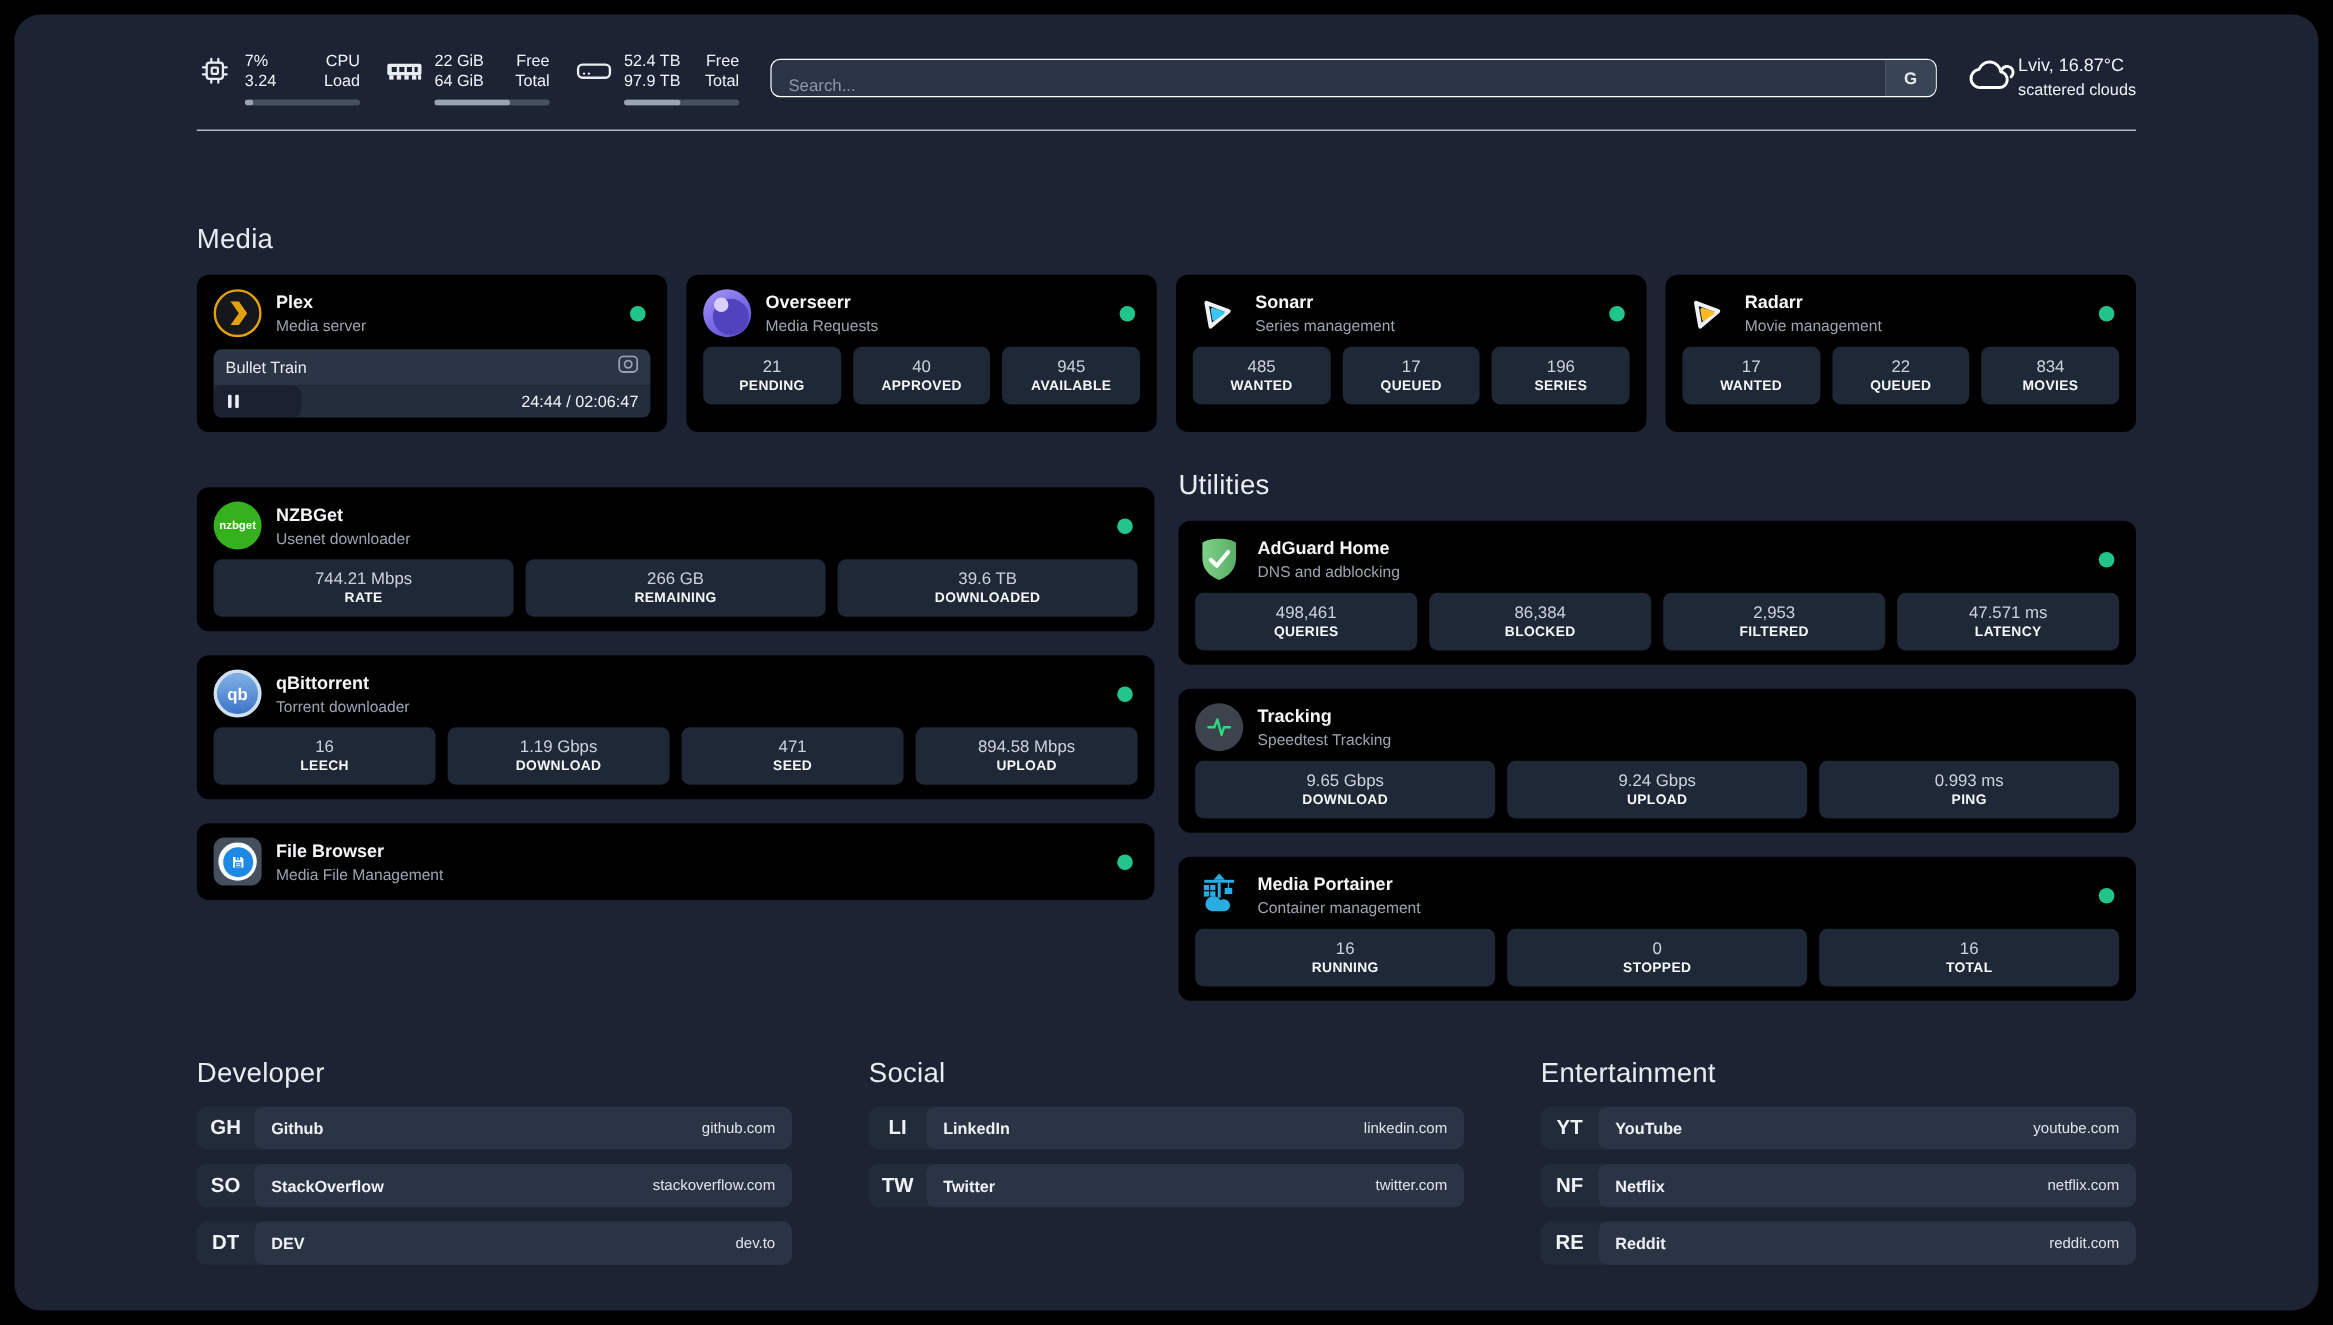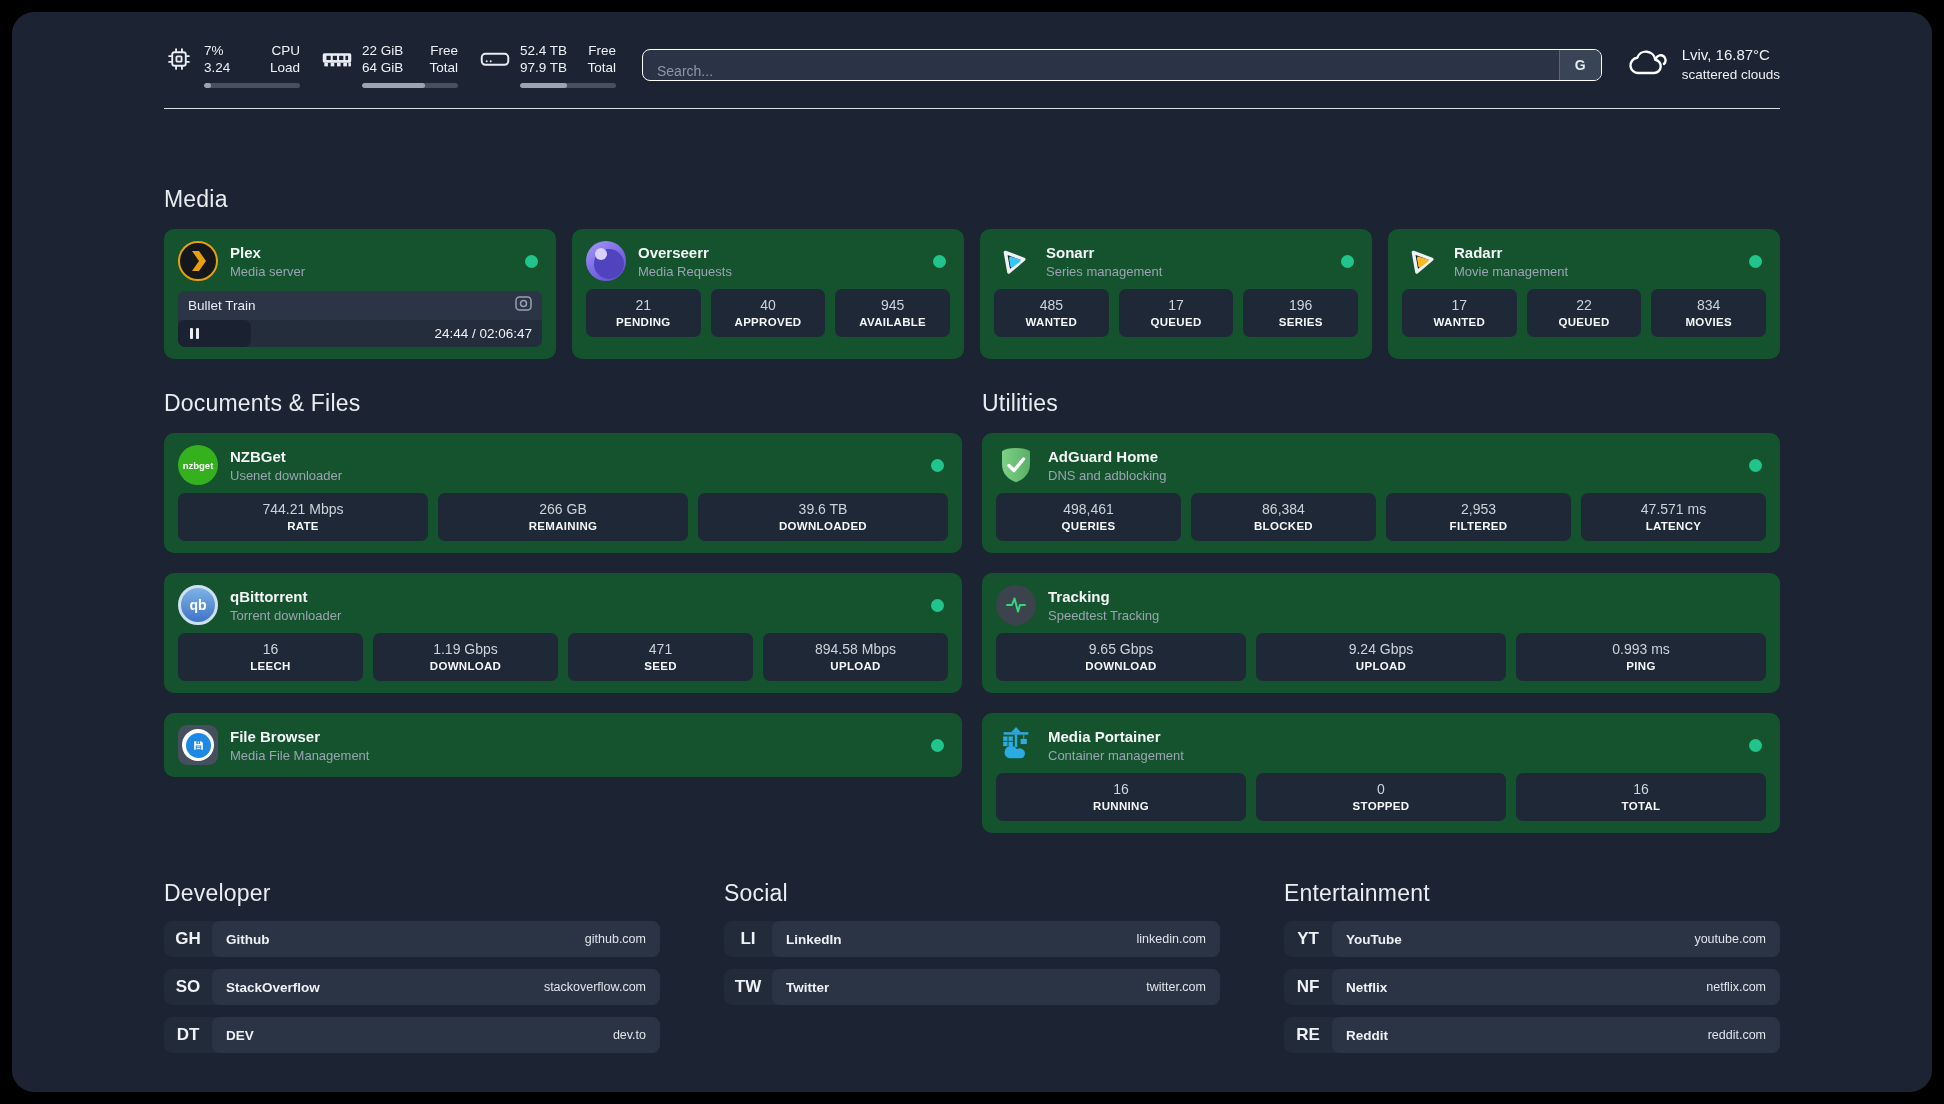--- a/index.html
+++ b/index.html
@@ -16,35 +16,35 @@
   .sysstat-text { display:flex; justify-content:space-between; width:96px; font-size:13.5px; line-height:17px; color:#eef2f6; }
   .sysstat-text .col2 { text-align:right; }
   .sysbar { height:5px; width:96px; border-radius:3px; background:#47505f; margin:7px 0 0 40px; overflow:hidden; }
   .sysbar-fill { height:100%; background:#9aa4b2; border-radius:3px; }
 
   .search-wrap { flex:1; position:relative; margin:0 10px 0 26px; }
   .search-input { width:100%; height:32px; background:#2b3446; border:1px solid #ffffff; border-radius:8px; padding:12px 54px 0 14px; color:#e8ecf1; font-size:14px; font-family:"Liberation Sans",sans-serif; }
   .search-input::placeholder { color:#8d97a6; }
   .search-btn { position:absolute; right:1px; top:1px; bottom:1px; width:42px; background:#3a4457; border:none; border-left:1px solid #5a6577; border-radius:0 7px 7px 0; color:#e6ebf1; font-weight:700; font-size:14px; cursor:pointer; font-family:"Liberation Sans",sans-serif; }
 
-  .weather { display:flex; align-items:center; gap:12px; margin-left:16px;justify-content:flex-end; }
+  .weather { display:flex; align-items:center; margin-left:16px;justify-content:flex-end; }
   .weather-text { font-size:15px; color:#eef2f6; line-height:20px; }
   .weather-cond { font-size:13.5px; }
 
   .divider { border-bottom:1.5px solid #d9dfe7; margin-top:20px; }
 
   
   .section-title { font-size:23px; font-weight:500; color:#e9edf2; letter-spacing:.2px; line-height:28px; }
   .media-section { margin-top:76px; }
   .media-grid { display:grid; grid-template-columns:repeat(4,1fr); gap:16px; margin-top:16px; }
   .columns { display:grid; grid-template-columns:1fr 1fr; gap:20px; margin-top:30px; align-items:start; }
   .col-cards { display:flex; flex-direction:column; gap:20px; margin-top:16px; }
 
   
-  .card { background:#14532d; border-radius:10px; padding:12px 14px; }
+  .card { background:#000000; border-radius:10px; padding:12px 14px; }
   .card-head { display:flex; align-items:center; gap:12px; }
   .app-text { display:flex; flex-direction:column; }
   .app-name { font-size:15px; font-weight:700; color:#f4f6f8; }
   .app-desc { font-size:13px; color:#9aa4b2; margin-top:3px; }
   .status-dot { width:13px; height:13px; border-radius:50%; background:#21c58c; margin-left:auto; margin-right:4px; flex:none; }
   .stats { display:flex; gap:10px; margin-top:8px; }
   .stat-box { flex:1; background:#1f2836; border-radius:7px; padding:8px 4px 9px; text-align:center; }
   .stat-value { font-size:14px; color:#ccd3db; }
   .stat-label { font-size:11.5px; font-weight:700; color:#f5f7f9; margin-top:3px; letter-spacing:.3px; }
 
@@ -323,21 +323,20 @@
             <div class="stat-value">834</div>
             <div class="stat-label">MOVIES</div>
           </div>
         </div>
       </article>
     </div>
   </section>
 
   <div class="columns">
     <section>
-      <h2 class="section-title">Documents &amp; Files</h2>
       <div class="col-cards">
 
         <article class="card">
           <div class="card-head">
             <div class="app-icon icon-nzbget">
                   <span>nzbget</span>
                 </div>
             <div class="app-text">
               <div class="app-name">NZBGet</div>
               <div class="app-desc">Usenet downloader</div>

